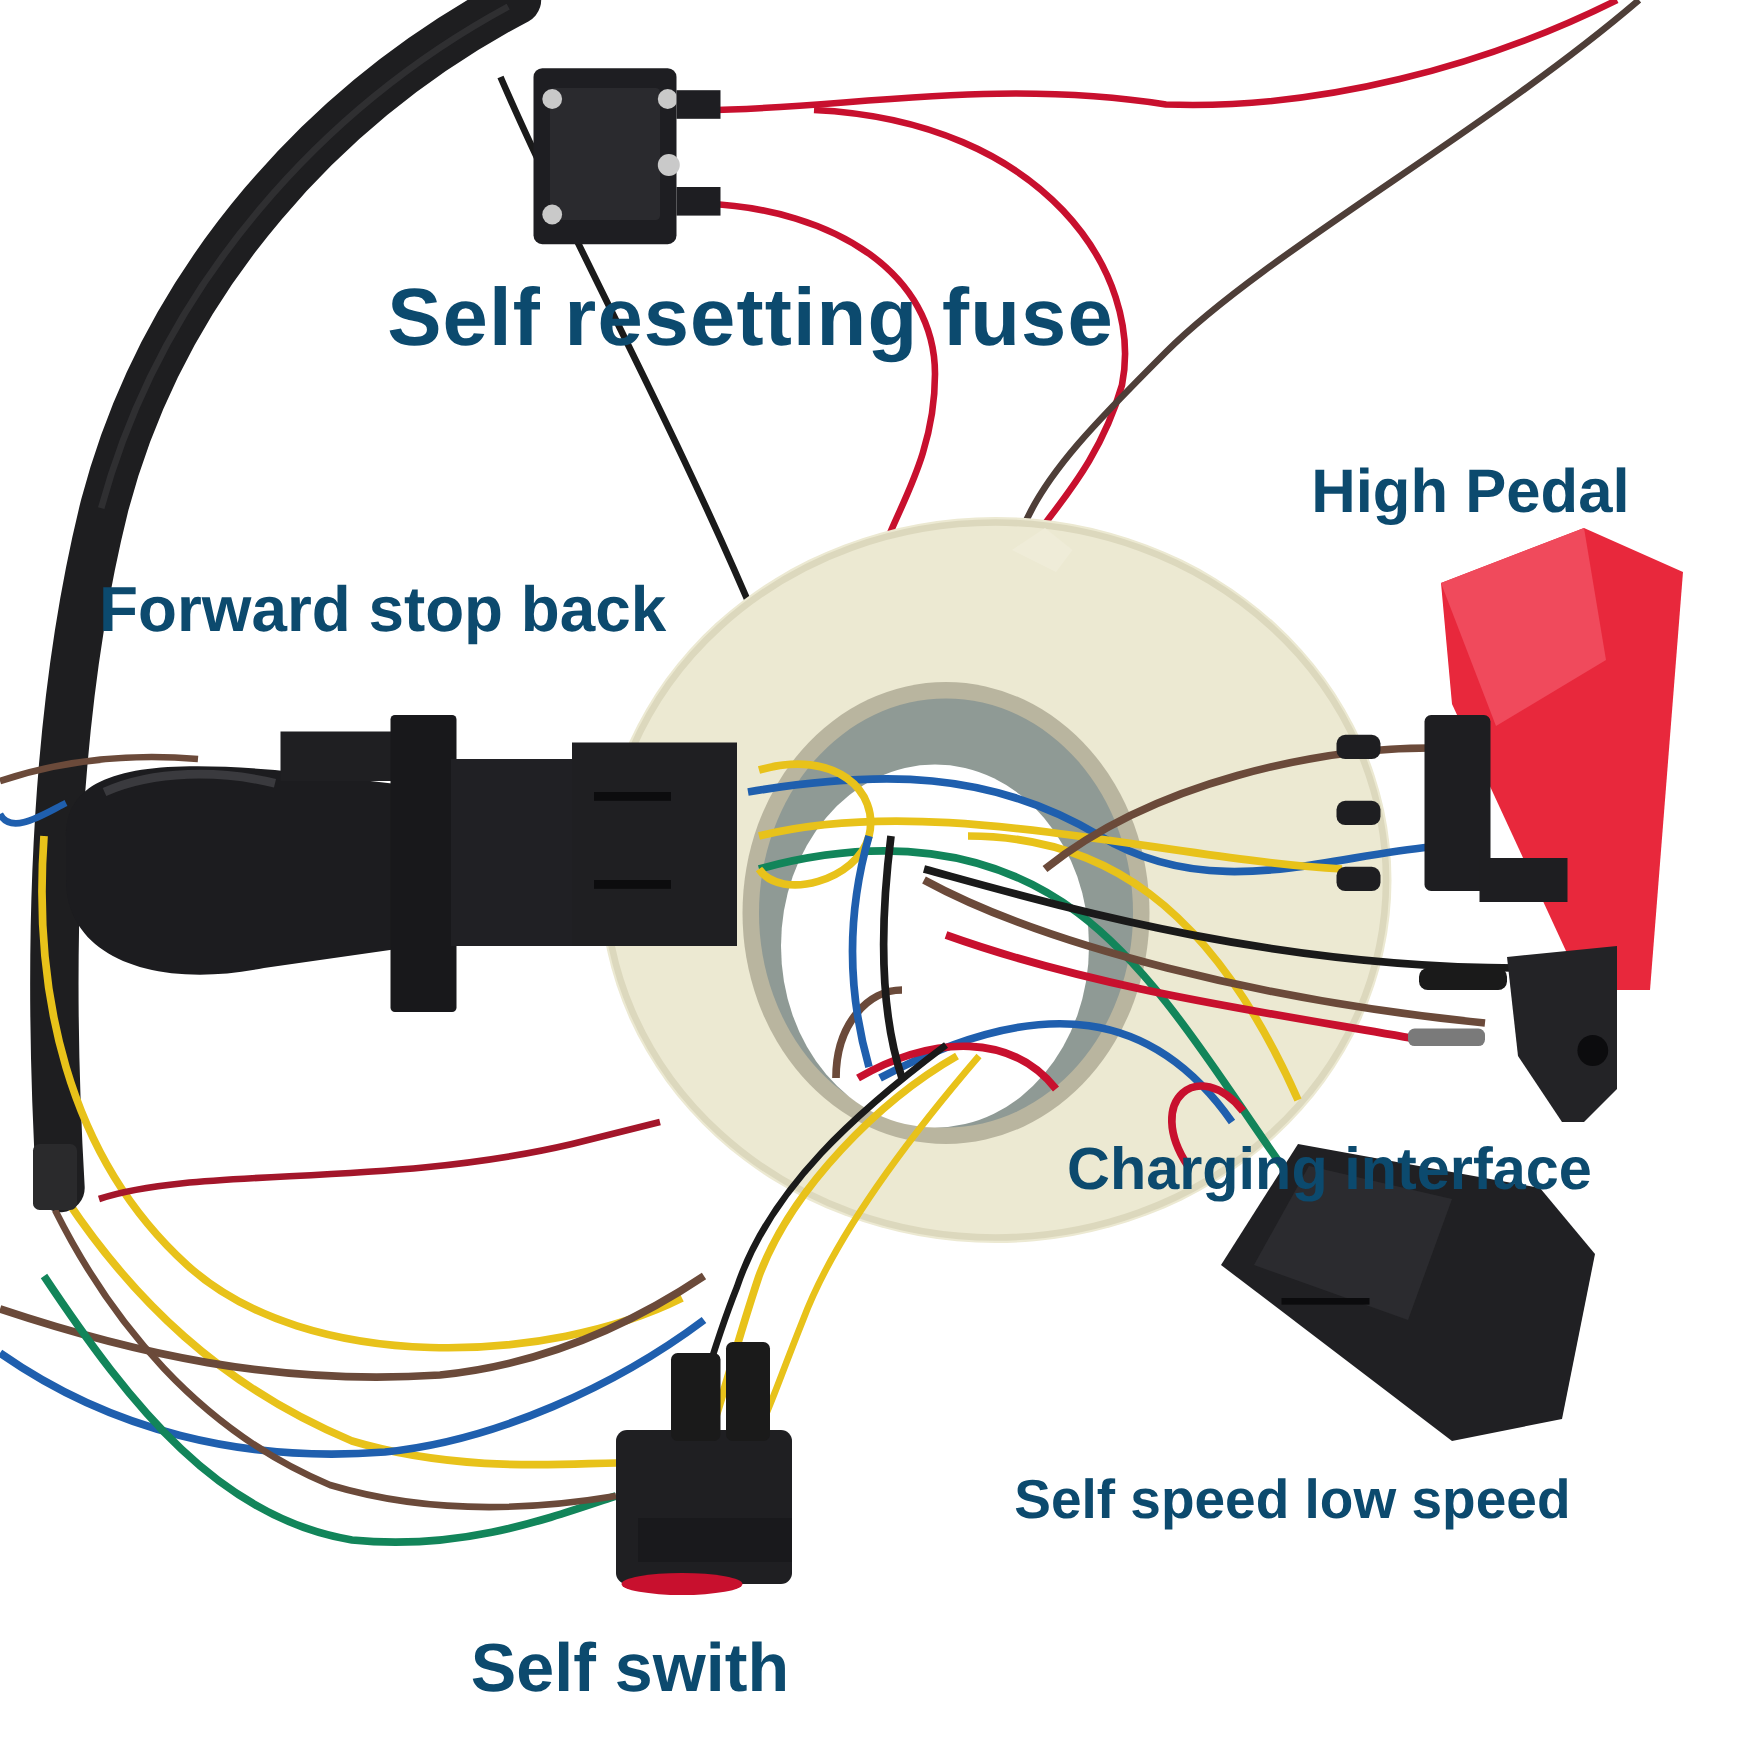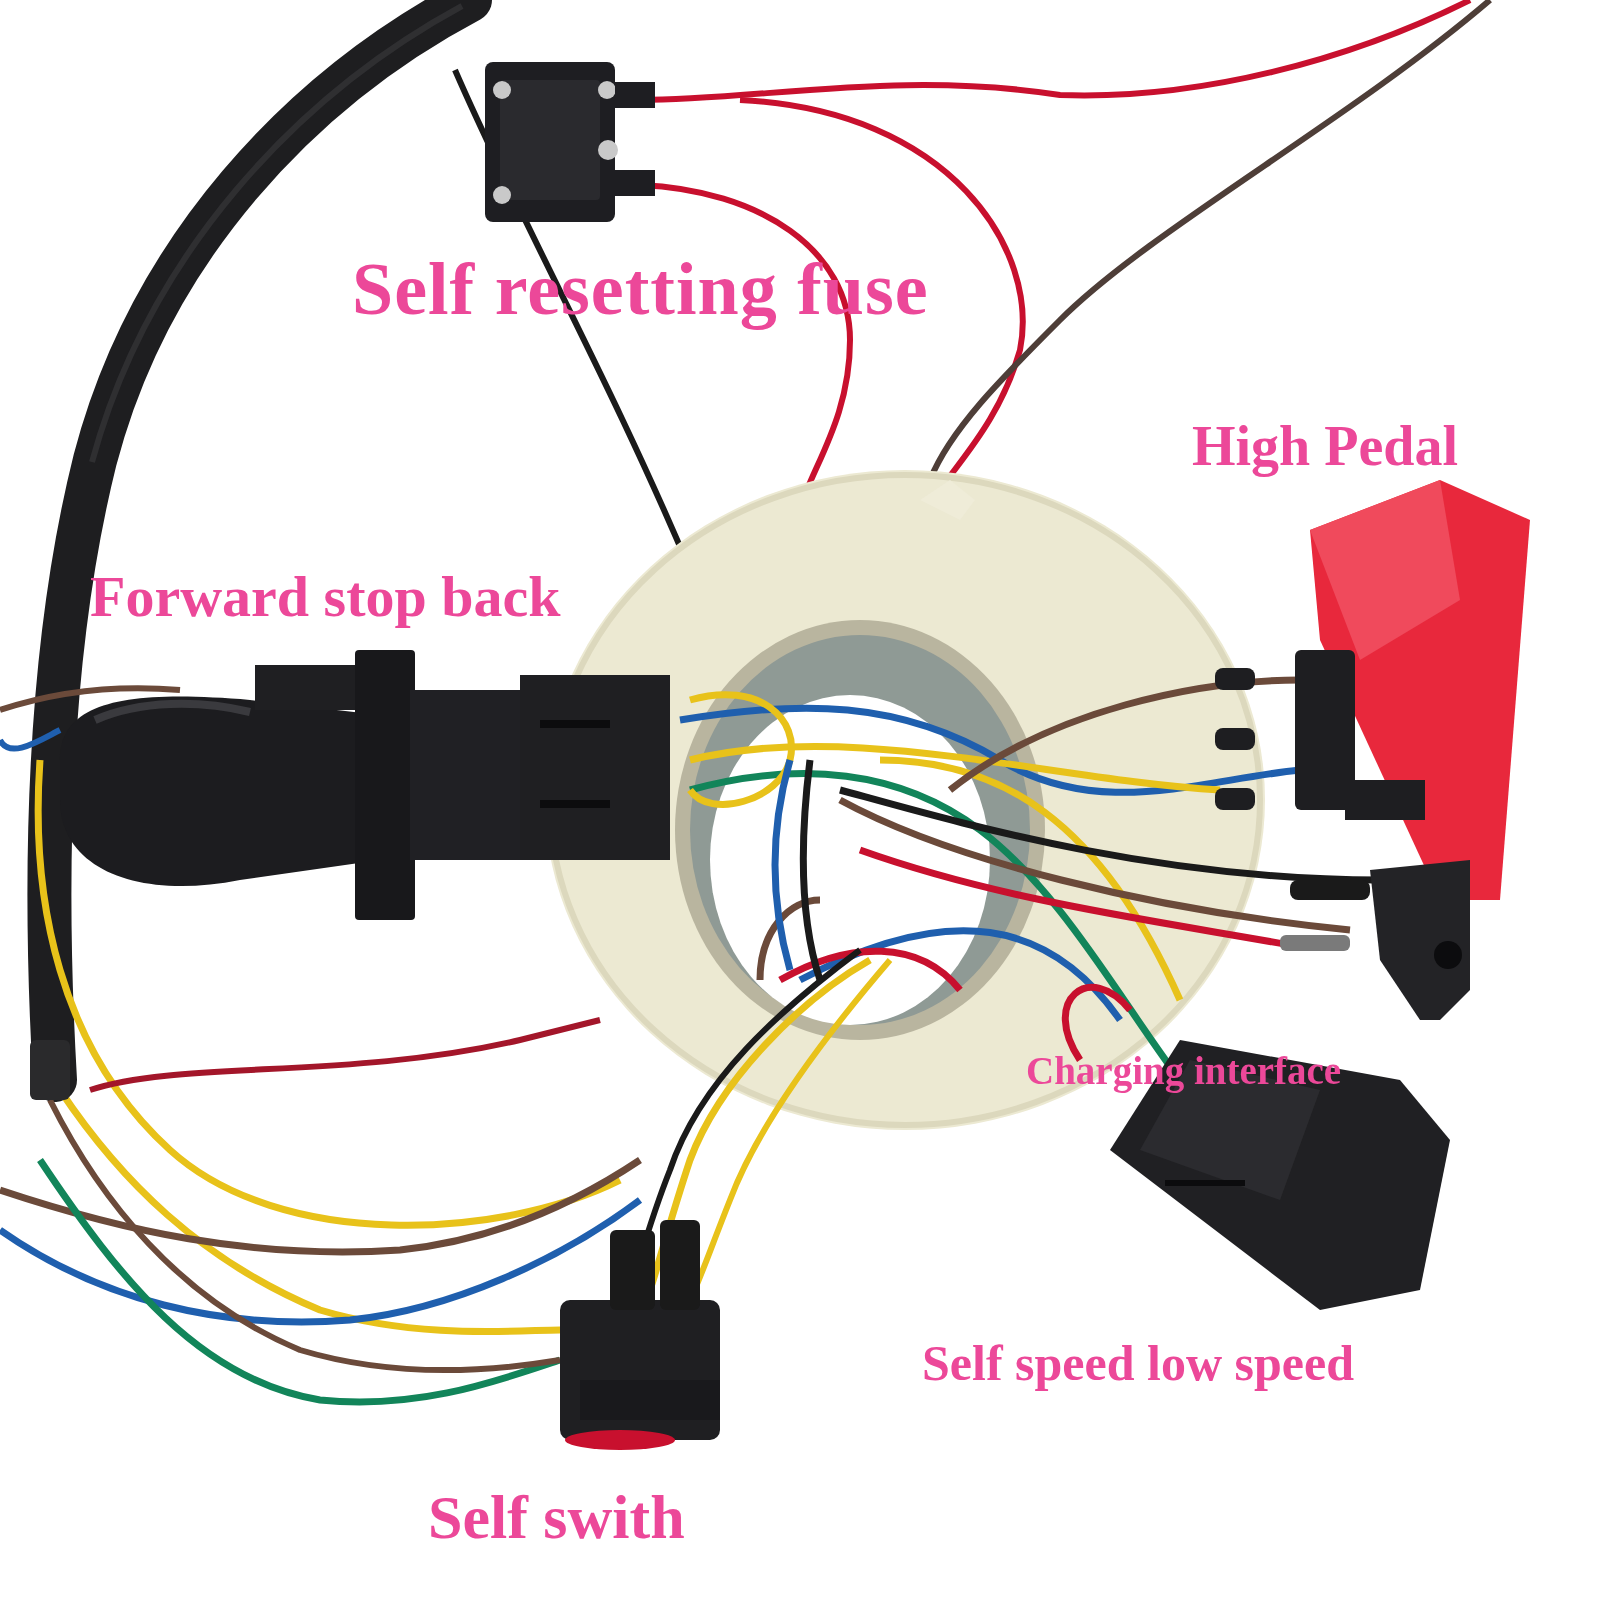--- a/index.html
+++ b/index.html
@@ -6,31 +6,31 @@
     .stage {
       position: relative;
       width: 1601px;
       height: 1601px;
       overflow: hidden;
       background: #ffffff;
     }
     svg.photo { position: absolute; left: 0; top: 0; width: 1601px; height: 1601px; }
     .label {
       position: absolute;
-      color: #ec4899;
-      font-family: Liberation Serif, serif;
+      color: #0c4a6e;
+      font-family: Liberation Sans, sans-serif;
       font-weight: bold;
       white-space: nowrap;
       line-height: 1;
       letter-spacing: 0px;
     }
     .lbl-fuse    { left: 352px;  top: 252px;  font-size: 74px; letter-spacing: 1px; }
     .lbl-pedal   { left: 1192px; top: 418px;  font-size: 56px; }
-    .lbl-fsb     { left: 90px;   top: 568px;  font-size: 58px; }
-    .lbl-charge  { left: 1026px; top: 1036px; font-size: 39px; margin-top: 15px; }
+    .lbl-fsb     { left: 90px;   top: 526px;  font-size: 58px; }
+    .lbl-charge  { left: 970px; top: 1036px; font-size: 54px; }
     .lbl-speed   { left: 922px;  top: 1338px; font-size: 50px; }
     .lbl-power   { left: 428px;  top: 1486px; font-size: 62px; }
   </style>
 </head>
 <body>
 
 <div class="stage">
   <svg class="photo" viewBox="0 0 1601 1601" xmlns="http://www.w3.org/2000/svg">
 
     <path d="M470 0 C 300 90, 150 250, 95 460 C 55 620, 40 820, 55 1080" stroke="#1e1e20" stroke-width="44" fill="none" stroke-linecap="round"></path>

